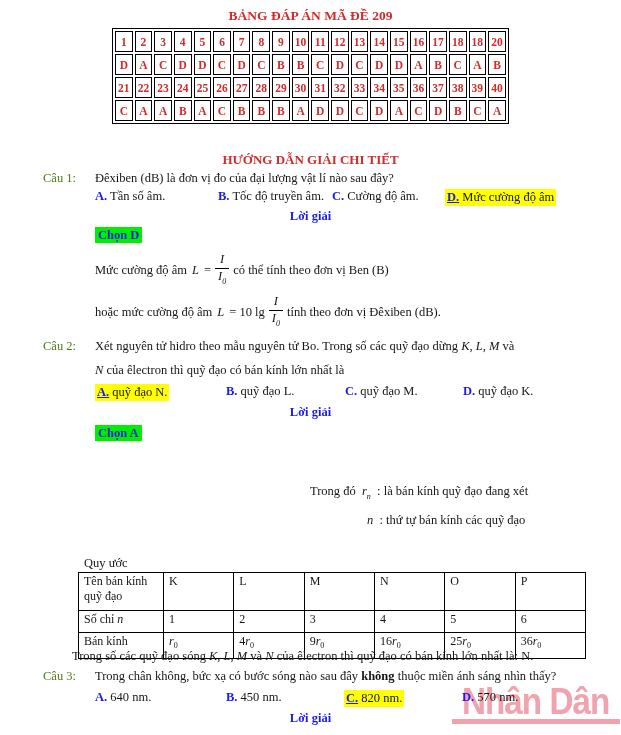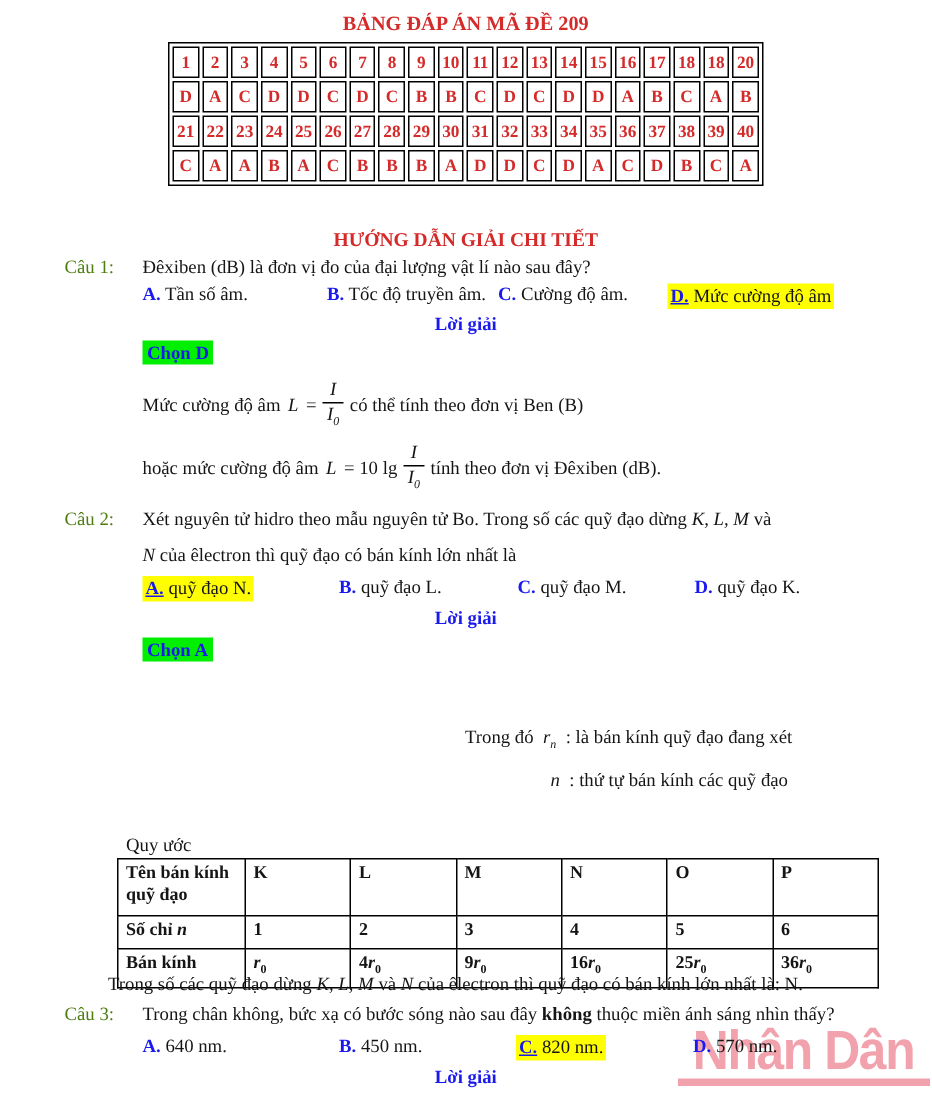--- a/index.html
+++ b/index.html
@@ -30,21 +30,21 @@
   .optrow { position:absolute; width:100%; height:17px; }
   .opt { position:absolute; white-space:nowrap; }
   .optletter { color:#1a1aee; font-weight:bold; }
   
   .formula { position:absolute; display:flex; align-items:center; height:42px; white-space:nowrap; }
   .frac { display:inline-flex; flex-direction:column; align-items:center; margin:0 4px; font-style:italic; }
   .frac .fn { padding:0 5px 1px; border-bottom:1px solid #000; line-height:1.1; }
   .frac .fd { padding-top:1px; line-height:1.1; }
   .gap { display:inline-block; width:5px; }
   
-  table.quy { border-collapse:collapse; table-layout:fixed; width:508px;font-weight:bold; }
+  table.quy { border-collapse:collapse; table-layout:fixed; width:508px; }
   table.quy td { border:1px solid #000; padding:1px 5px; font-size:12px; vertical-align:top; }
   
   .wm { position:absolute; top:684px; right:1px; width:168px; text-align:center;
         font-family:"Liberation Sans", sans-serif; font-weight:bold;
         color:#f2a2ac; }
   .wm .wmtext { font-size:35px; line-height:0.95; letter-spacing:-1px; display:inline-block; transform:scale(0.95,1.05); }
   .wm .wmbar { height:5px; background:#f2a2ac; margin-top:2px; }
 </style>
 </head>
 <body>
@@ -259,21 +259,21 @@
         <td><span>4</span><span class="var">r</span><sub>0</sub></td>
         <td><span>9</span><span class="var">r</span><sub>0</sub></td>
         <td><span>16</span><span class="var">r</span><sub>0</sub></td>
         <td><span>25</span><span class="var">r</span><sub>0</sub></td>
         <td><span>36</span><span class="var">r</span><sub>0</sub></td>
       </tr>
     </tbody>
   </table>
 
   <div class="abs" style="top:649px; left:72px;">
-    <span>Trong số các quỹ đạo dừng</span>
+    <span>Trong số các quỹ đạo sóng</span>
     <span class="var">K, L, M</span>
     <span>và</span>
     <span class="var">N</span>
     <span>của êlectron thì quỹ đạo có bán kính lớn nhất là: N.</span>
   </div>
 
   <div class="abs" style="top:669px; width:100%; height:17px;">
     <span class="qlabel">Câu 3:</span>
     <span class="qtext"><span>Trong chân không, bức xạ có bước sóng nào sau đây</span> <b>không</b> <span>thuộc miền ánh sáng nhìn thấy?</span></span>
   </div>

